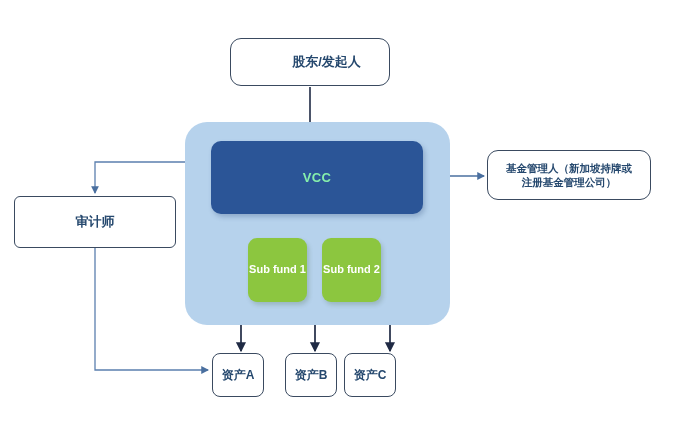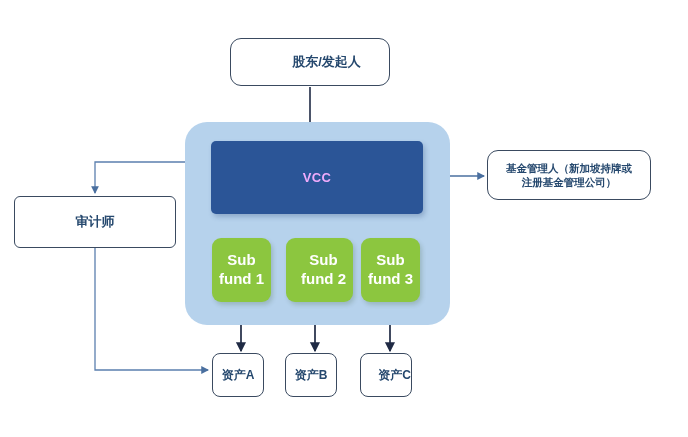--- a/index.html
+++ b/index.html
@@ -80,21 +80,21 @@
   
   .asset-box {
     top: 353px;
     width: 52px;
     height: 44px;
     font-size: 12px;
     border-radius: 8px;
   }
   #asset-box-0 { left: 212px; }
   #asset-box-1 { left: 285px; }
-  #asset-box-2 { left: 360px; justify-content: flex-end; }
+  #asset-box-2 { left: 344px; }
 
   
   #vcc-container {
     position: absolute;
     left: 185px;
     top: 122px;
     width: 265px;
     height: 203px;
     background: #b6d2ec;
     border-radius: 22px;
@@ -102,53 +102,54 @@
   }
 
   
   #vcc-box {
     position: absolute;
     left: 211px;
     top: 141px;
     width: 212px;
     height: 73px;
     background: #2b5597;
-    border-radius: 5px;
+    border-radius: 10px;
     display: flex;
     align-items: center;
     justify-content: center;
-    color: #f0abfc;
+    color: #86efac;
     font-size: 13px;
     font-weight: bold;
     letter-spacing: 0.4px;
     box-shadow: 2px 3px 5px rgba(40,70,120,0.28);
     z-index: 3;
   }
 
   
   .subfund-box {
     position: absolute;
     top: 238px;
     width: 59px;
     height: 64px;
     background: #8cc63f;
     border-radius: 9px;
     display: flex;
     align-items: center;
     justify-content: center;
     text-align: center;
     color: #ffffff;
-    font-size: 15px;
+    font-size: 11px;
     font-weight: bold;
     line-height: 1.25;
     box-shadow: 2px 3px 4px rgba(60,90,50,0.22);
     z-index: 3;
+    margin-left: 36px;
   }
   #subfund-box-0 { left: 212px; }
-  #subfund-box-1 { left: 286px; padding-left: 8px; }
+  #subfund-box-1 { left: 286px; }
   #subfund-box-2 { left: 361px; }
 </style>
 </head>
 <body>
 
 <div id="canvas">
 
   <svg class="connectors" viewBox="0 0 688 437" xmlns="http://www.w3.org/2000/svg">
     <defs>
       <marker id="arrow-dark" markerWidth="9" markerHeight="9" refX="5.2" refY="3" orient="auto" markerUnits="strokeWidth">
@@ -191,23 +192,20 @@
   <div id="vcc-box">
     <span>VCC</span>
   </div>
 
   <div class="subfund-box" id="subfund-box-0">
     <span>Sub fund 1</span>
   </div>
   <div class="subfund-box" id="subfund-box-1">
     <span>Sub fund 2</span>
   </div>
-  <div class="subfund-box" id="subfund-box-2">
-    <span>Sub fund 3</span>
-  </div>
 
   <div class="wbox asset-box" id="asset-box-0">
     <span>资产A</span>
   </div>
   <div class="wbox asset-box" id="asset-box-1">
     <span>资产B</span>
   </div>
   <div class="wbox asset-box" id="asset-box-2">
     <span>资产C</span>
   </div>

